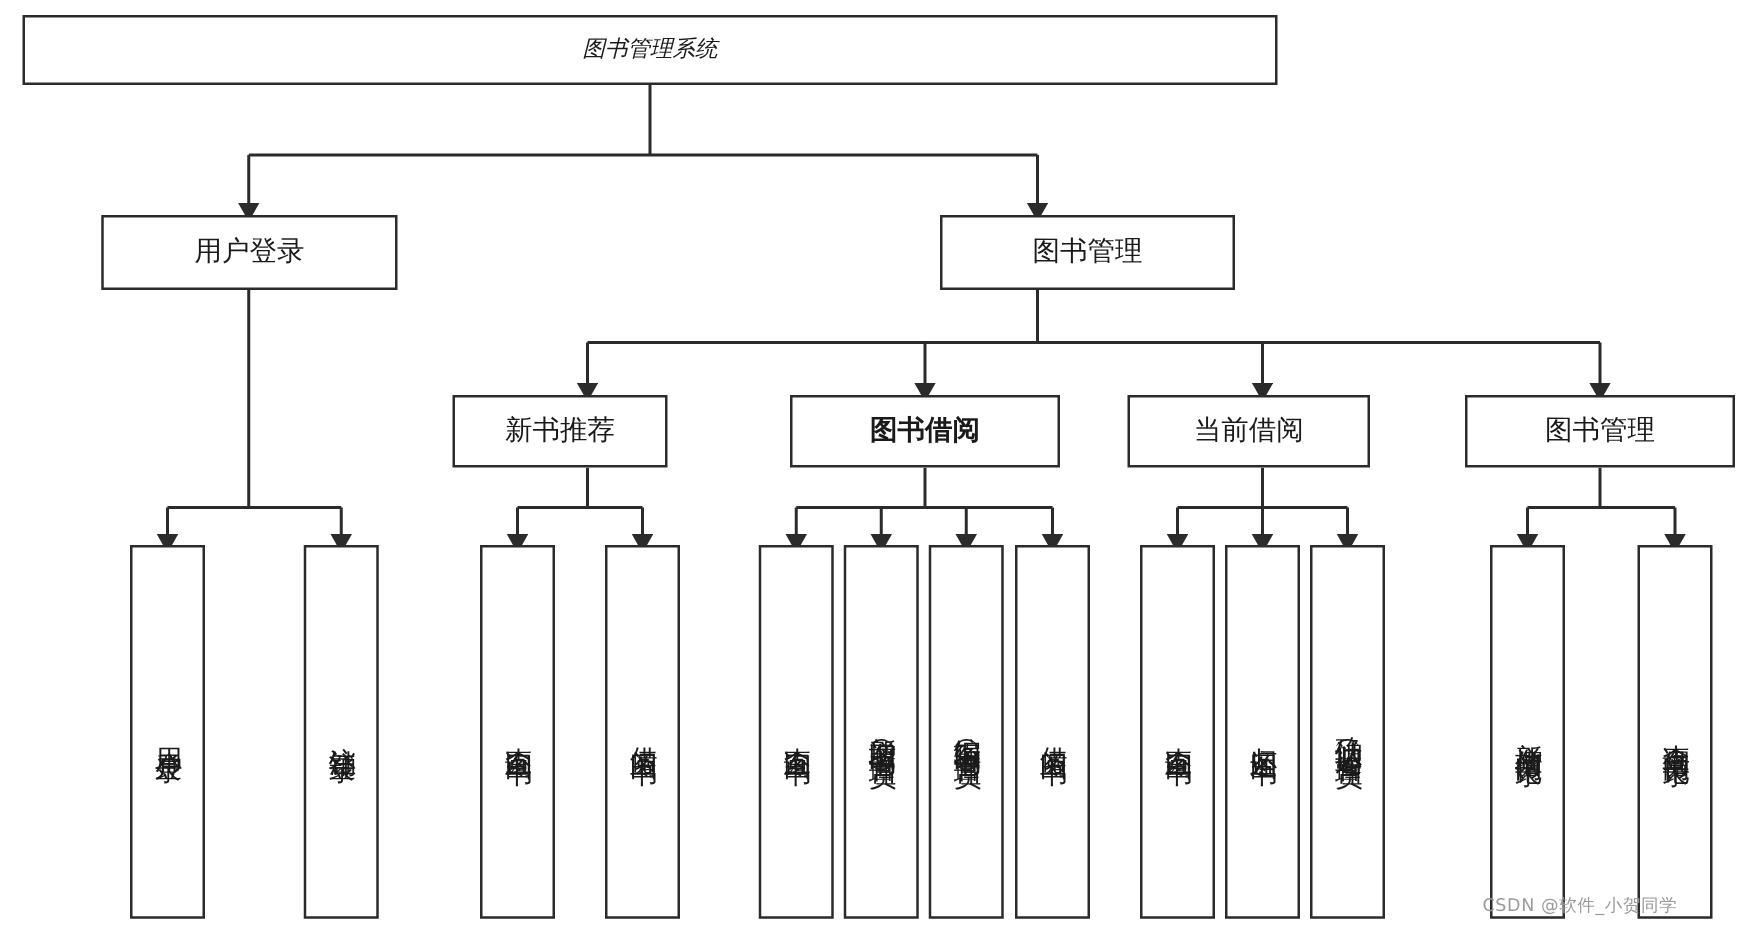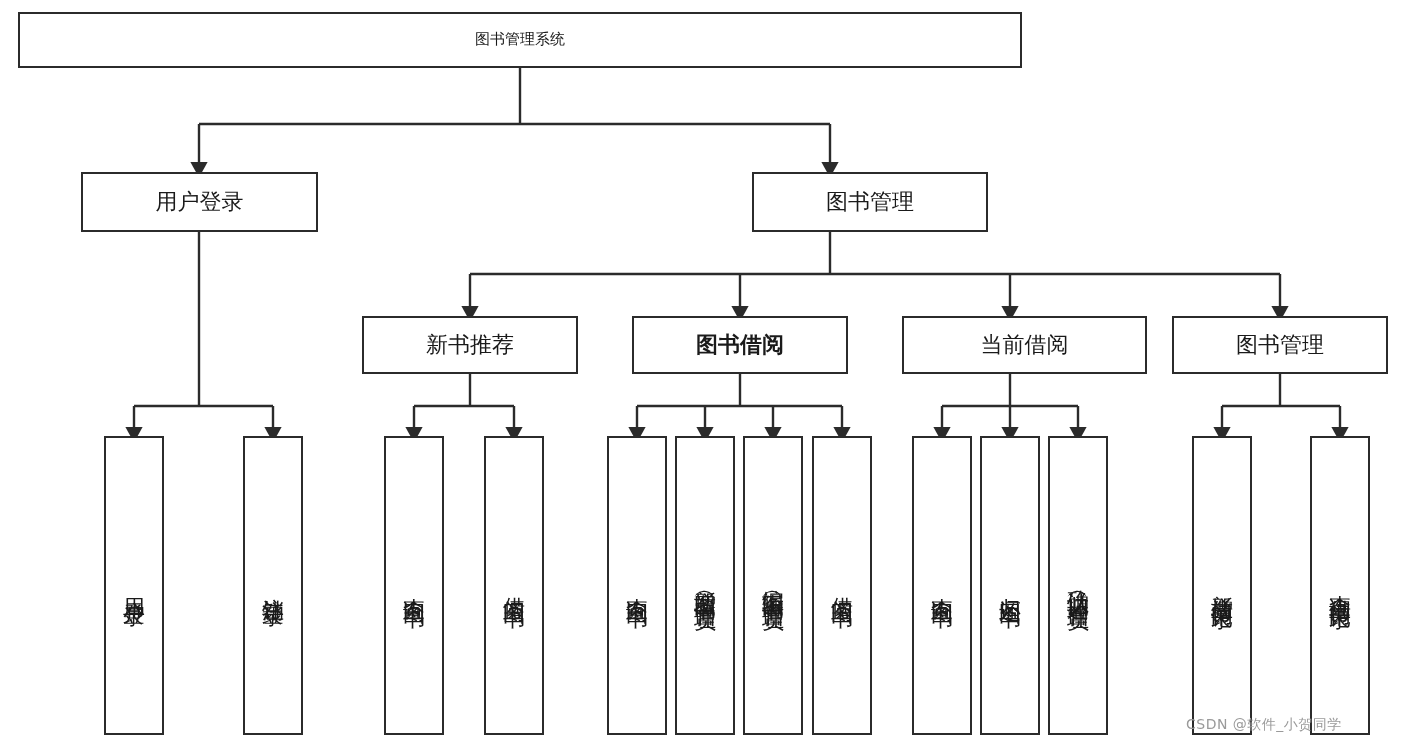--- a/index.html
+++ b/index.html
@@ -41,21 +41,22 @@
   .node-label {
     color: #1a1a1a;
     text-align: center;
     line-height: 1.18;
     white-space: nowrap;
   }
   .node.horizontal .node-label {
     font-size: 22px;
   }
   .node.root .node-label {
-    font-size: 15px;
+    font-size: 18px;
+    font-style: italic;
   }
   .node.vertical {
     align-items: center;
     justify-content: center;
   }
   .node.vertical .node-label {
     writing-mode: vertical-rl;
     text-orientation: upright;
     font-size: 22px;
     letter-spacing: 3px;
@@ -135,27 +136,27 @@
     <span class="node-label">图书管理系统</span>
   </div>
 
   <div class="node horizontal" style="left:81px; top:172px; width:237px; height:60px;">
     <span class="node-label">用户登录</span>
   </div>
   <div class="node horizontal" style="left:752px; top:172px; width:236px; height:60px;">
     <span class="node-label">图书管理</span>
   </div>
 
-  <div class="node horizontal" style="left:362px; top:316px; width:216px; height:58px;">
+  <div class="node horizontal" style="left:362px; top:316px; width:172px; height:58px;">
     <span class="node-label">新书推荐</span>
   </div>
   <div class="node horizontal" style="left:632px; top:316px; width:216px; height:58px;font-weight:bold;">
     <span class="node-label">图书借阅</span>
   </div>
-  <div class="node horizontal" style="left:902px; top:316px; width:245px; height:58px;">
+  <div class="node horizontal" style="left:902px; top:316px; width:194px; height:58px;">
     <span class="node-label">当前借阅</span>
   </div>
   <div class="node horizontal" style="left:1172px; top:316px; width:216px; height:58px;">
     <span class="node-label">图书管理</span>
   </div>
 
   <div class="node vertical" style="left:104px; top:436px; width:60px; height:299px;">
     <span class="node-label">用户登录</span>
   </div>
   <div class="node vertical" style="left:243px; top:436px; width:60px; height:299px;">

